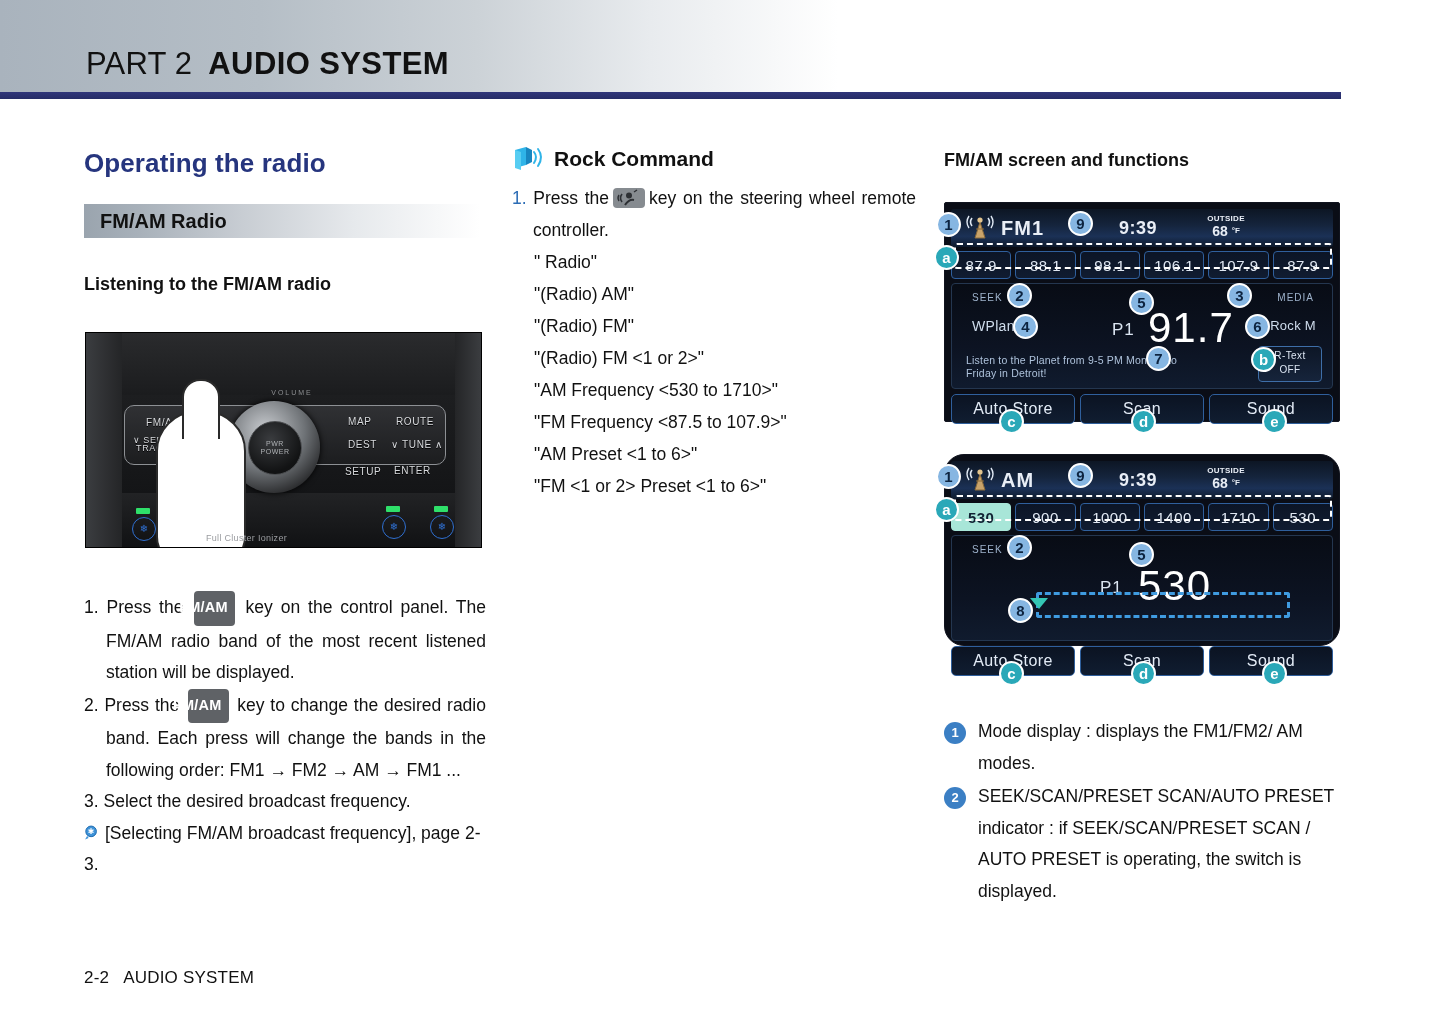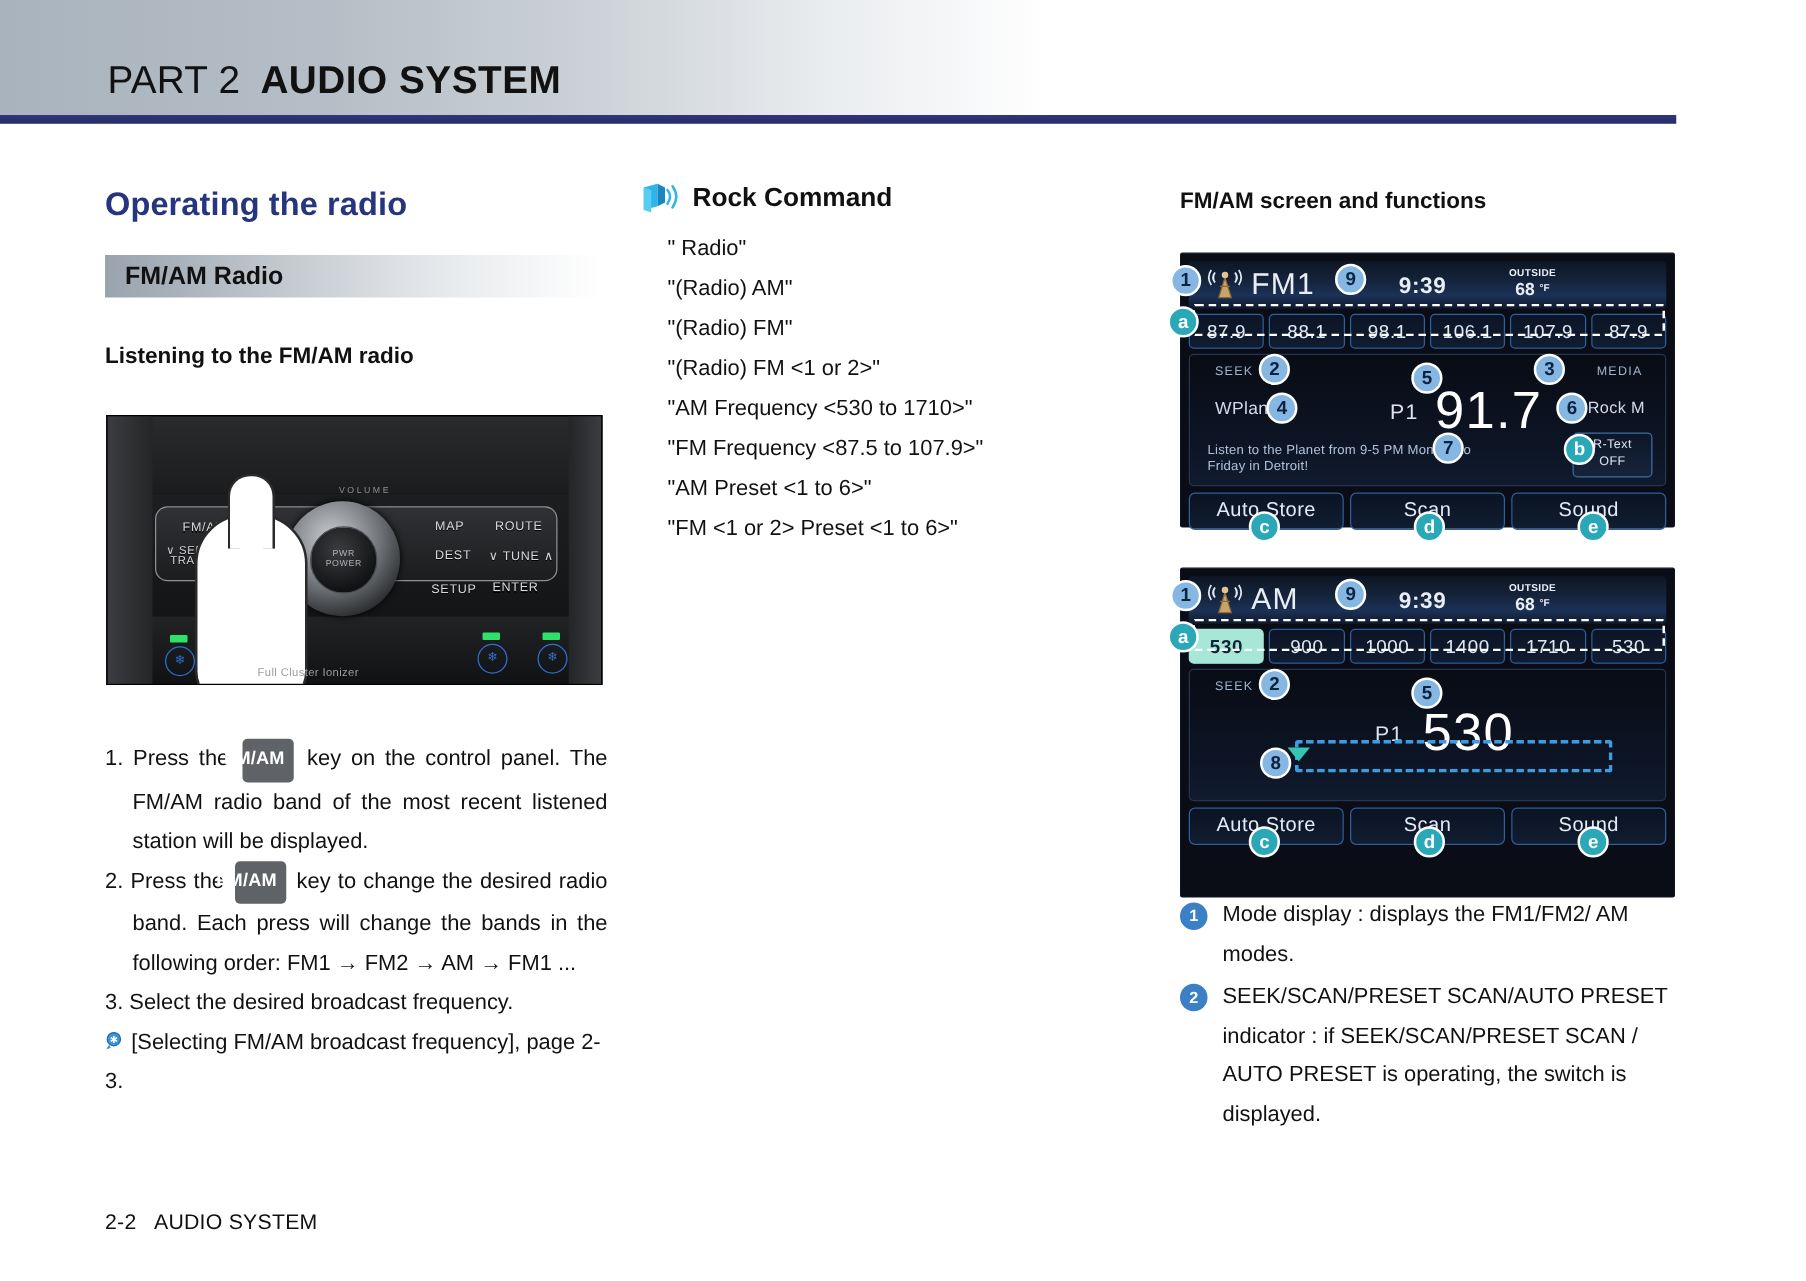--- a/index.html
+++ b/index.html
@@ -139,28 +139,28 @@
   .r-head{
     position:absolute;left:944px;top:150px;width:410px;
     font-size:18px;font-weight:700;color:#111;
   }
   .screen{
     position:absolute;left:944px;width:396px;
     background:#0a0d16;border:1px solid #11141f;box-sizing:border-box;
     padding:6px;border-radius:2px;
   }
   #fm-screen{top:202px;height:220px;}
-  #am-screen{top:454px;height:264px;}
+  #am-screen{top:454px;height:192px;border-radius:20px;}
   .sc-top{
     height:38px;border-radius:3px;
     background:linear-gradient(to bottom,#0d1624 0%,#15243c 42%,#1b3156 72%,#0e1a2c 100%);
     display:flex;align-items:center;position:relative;
   }
   .ant{width:30px;height:26px;margin-left:14px;margin-right:6px;flex:none;}
-  .mode-lbl{font-size:24px;color:#e9eef6;letter-spacing:1px;font-weight:400;}
+  .mode-lbl{font-size:20px;color:#e9eef6;letter-spacing:1px;font-weight:700;}
   .clock{position:absolute;left:168px;top:9px;font-size:18px;color:#e9eef6;font-weight:700;letter-spacing:.5px;}
   .outside{position:absolute;left:242px;top:5px;width:66px;text-align:center;color:#e9eef6;}
   .outside .o1{font-size:8px;font-weight:700;letter-spacing:.3px;display:block;line-height:10px;}
   .outside .o2{font-size:14px;font-weight:700;display:block;line-height:14px;}
   .outside .o2 sup{font-size:8px;vertical-align:3px;}
   .presets{
     display:flex;gap:4px;margin-top:4px;height:28px;
   }
   .preset{
     flex:1;border:1px solid #2f5f9c;border-radius:4px;
@@ -325,20 +325,32 @@
       <path d="M14 1 L20 4 L20 16 L14 19 Z" fill="#1886c0"></path>
       <path d="M3 4 L9 6 L9 24 L3 22 Z" fill="#57cdf2"></path>
       <path d="M22 6 q4 5 0 11" stroke="#2fb4e8" stroke-width="2" fill="none" stroke-linecap="round"></path>
       <path d="M26 3 q6 8 0 17" stroke="#2fb4e8" stroke-width="2" fill="none" stroke-linecap="round"></path>
     </svg>
   </span>
   <span class="vc-title">Rock Command</span>
 </div>
 
 <div class="vc-list">
+  <p class="stepline just">
+    <span class="num">1.</span>
+    <span>Press the</span><span class="swkey">
+      <svg viewBox="0 0 32 20" width="32" height="20" style="position:absolute;left:0;top:0;">
+        <path d="M9 6 q-3 4 0 8" stroke="#2c2f33" stroke-width="1.6" fill="none"></path>
+        <path d="M6 7 q-2 3 0 6" stroke="#2c2f33" stroke-width="1.4" fill="none"></path>
+        <circle cx="16" cy="7.5" r="3" fill="#2c2f33"></circle>
+        <path d="M12 17 q4-6 9-5" stroke="#2c2f33" stroke-width="2" fill="none"></path>
+        <path d="M21 4 l3-2" stroke="#2c2f33" stroke-width="1.4"></path>
+      </svg>
+    </span><span>key on the steering wheel remote controller.</span>
+  </p>
   <p class="cmd">" Radio"</p>
   <p class="cmd">"(Radio) AM"</p>
   <p class="cmd">"(Radio) FM"</p>
   <p class="cmd">"(Radio) FM &lt;1 or 2&gt;"</p>
   <p class="cmd">"AM Frequency &lt;530 to 1710&gt;"</p>
   <p class="cmd">"FM Frequency &lt;87.5 to 107.9&gt;"</p>
   <p class="cmd">"AM Preset &lt;1 to 6&gt;"</p>
   <p class="cmd">"FM &lt;1 or 2&gt; Preset &lt;1 to 6&gt;"</p>
 </div>
 

